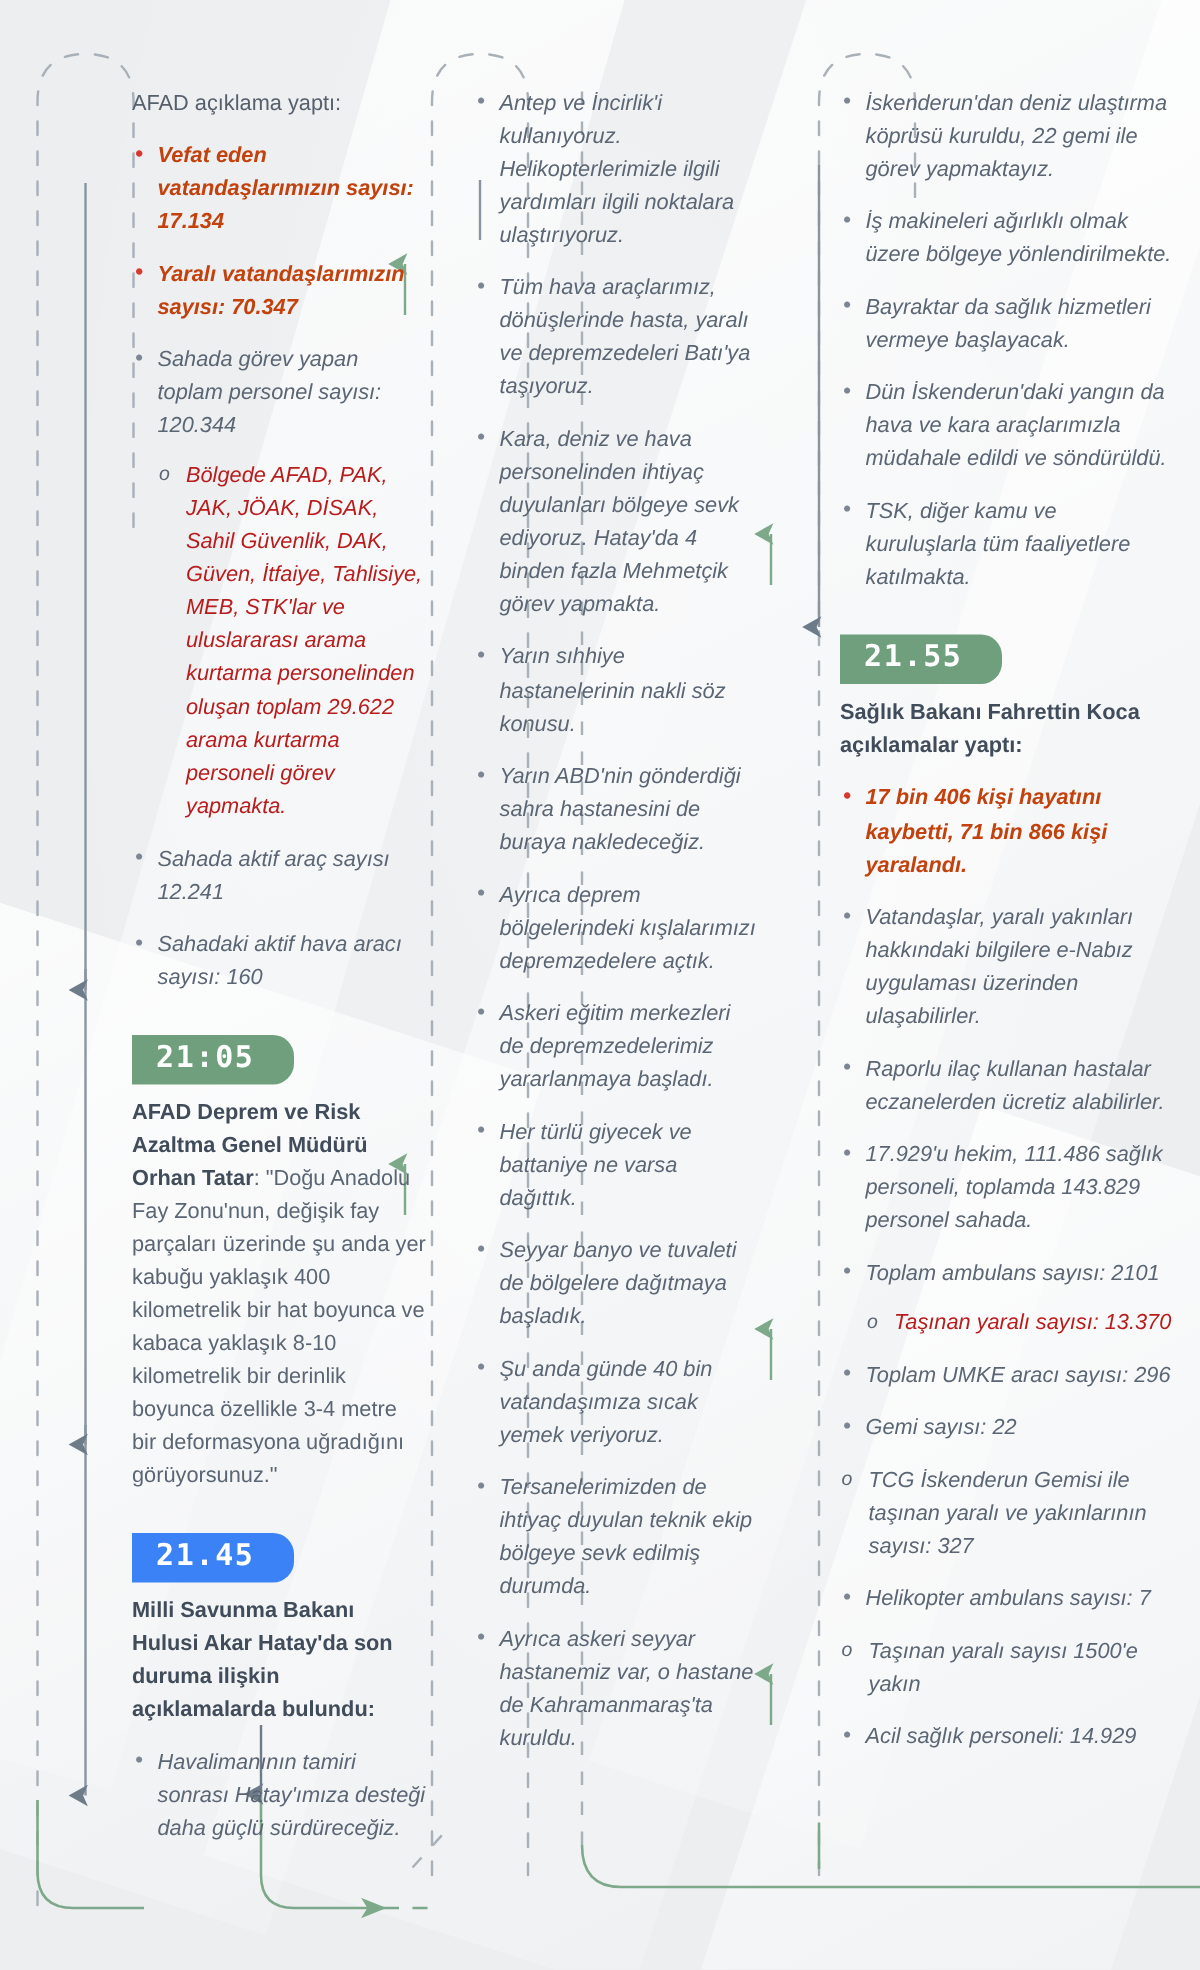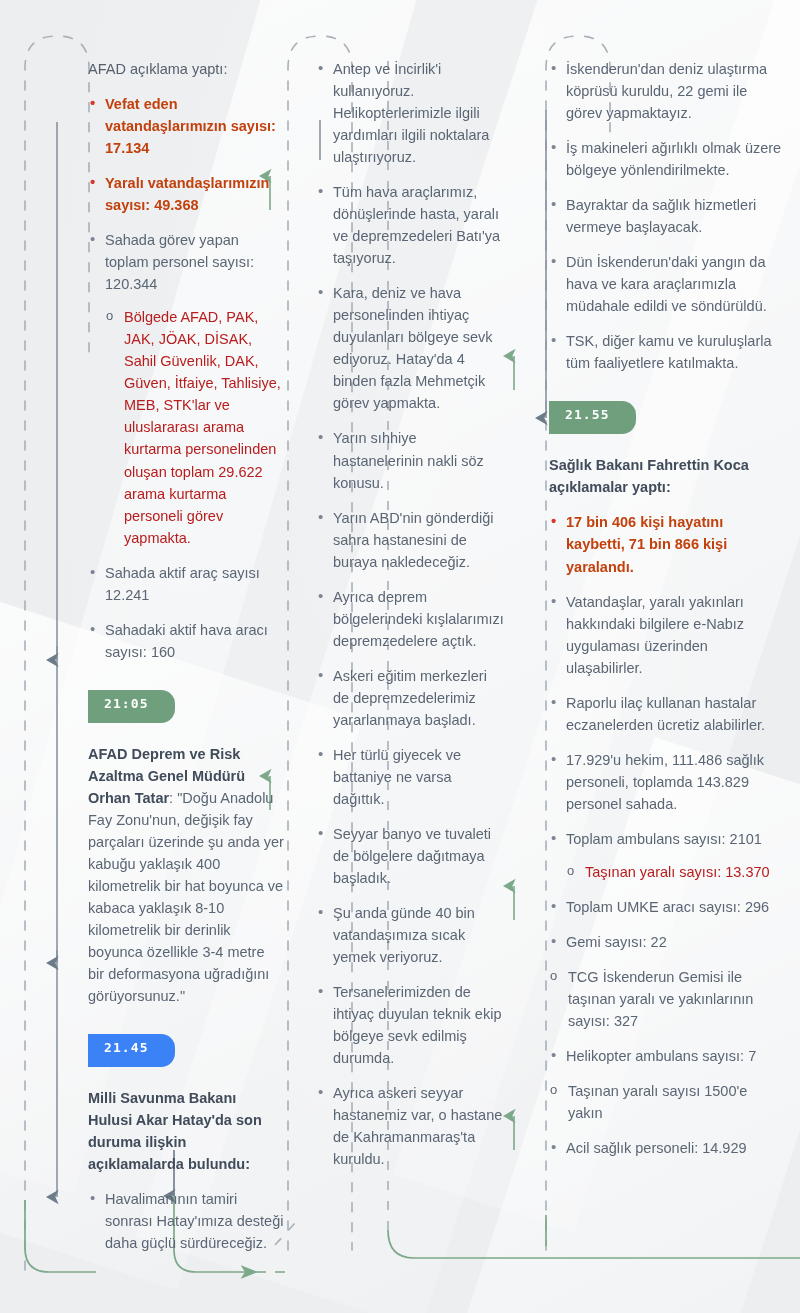--- a/index.html
+++ b/index.html
@@ -46,39 +46,39 @@
   .col-2 { width: 230px; }
   .col-3 { width: 282px; }
 
   .col-body {
     position: absolute;
     top: 58px;
     bottom: 70px;
   }
   .col-1 .col-body { left: 88px;  right: 4px; }
   .col-2 .col-body { left: 28px;  right: 14px; }
-  .col-3 .col-body { left: 31px;  right: 18px; }
+  .col-3 .col-body { left: 42px;  right: 18px; }
 
   
   .lead {
     font-size: 14.5px;
     line-height: 1.52;
     color: #56606d;
     margin-bottom: 13px;
   }
   .lead-bold {
     font-size: 14.5px;
     line-height: 1.52;
     color: #414c5b;
     font-weight: bold;
     margin-bottom: 13px;
   }
   .lead-bold .quote { font-weight: normal; color: #5b6674; }
 
-  ul.bl { list-style: none; }
+  ul.bl { list-style: none; font-style: italic; }
   ul.bl > li {
     position: relative;
     padding-left: 17px;
     font-size: 14.5px;
     line-height: 1.52;
     color: #5b6674;
     margin-bottom: 13px;
   }
   ul.bl > li::before {
     content: "•";
@@ -112,23 +112,23 @@
   ul.bl > li.circ { padding-left: 19px; }
   ul.bl > li.circ::before { content: "o"; font-size: 13px; color: #5b6674; left: 1px; top: 0; }
 
   
   .badge {
     position: relative;
     display: inline-block;
     height: 33px;
     line-height: 28px;
     padding: 0 26px 0 16px;
-    margin: 14px 0 20px 0;
+    margin: 14px 0 8px 0;
     color: #ffffff;
-    font-size: 13px;
+    font-size: 20px;
     font-weight: bold;
     letter-spacing: 1.1px;
     font-family: "DejaVu Sans Mono", monospace;
     border-radius: 0 14px 14px 0;
     background: #6f9f7c;
   }
   .badge.dark { background: #3b82f6; }
 </style>
 </head>
 <body>
@@ -189,21 +189,21 @@
 
 <div class="cols">
 
   <div class="col col-1">
     <div class="col-body">
 
       <div class="lead">AFAD açıklama yaptı:</div>
 
       <ul class="bl">
         <li class="red">Vefat eden vatandaşlarımızın sayısı: 17.134</li>
-        <li class="red">Yaralı vatandaşlarımızın sayısı: 49.368</li>
+        <li class="red">Yaralı vatandaşlarımızın sayısı: 70.347</li>
         <li>
           <span>Sahada görev yapan toplam personel sayısı: 120.344</span>
           <ul class="sub">
             <li>Bölgede AFAD, PAK, JAK, JÖAK, DİSAK, Sahil Güvenlik, DAK, Güven, İtfaiye, Tahlisiye, MEB, STK'lar ve uluslararası arama kurtarma personelinden oluşan toplam 29.622 arama kurtarma personeli görev yapmakta.</li>
           </ul>
         </li>
         <li>Sahada aktif araç sayısı 12.241</li>
         <li>Sahadaki aktif hava aracı sayısı: 160</li>
       </ul>
 

